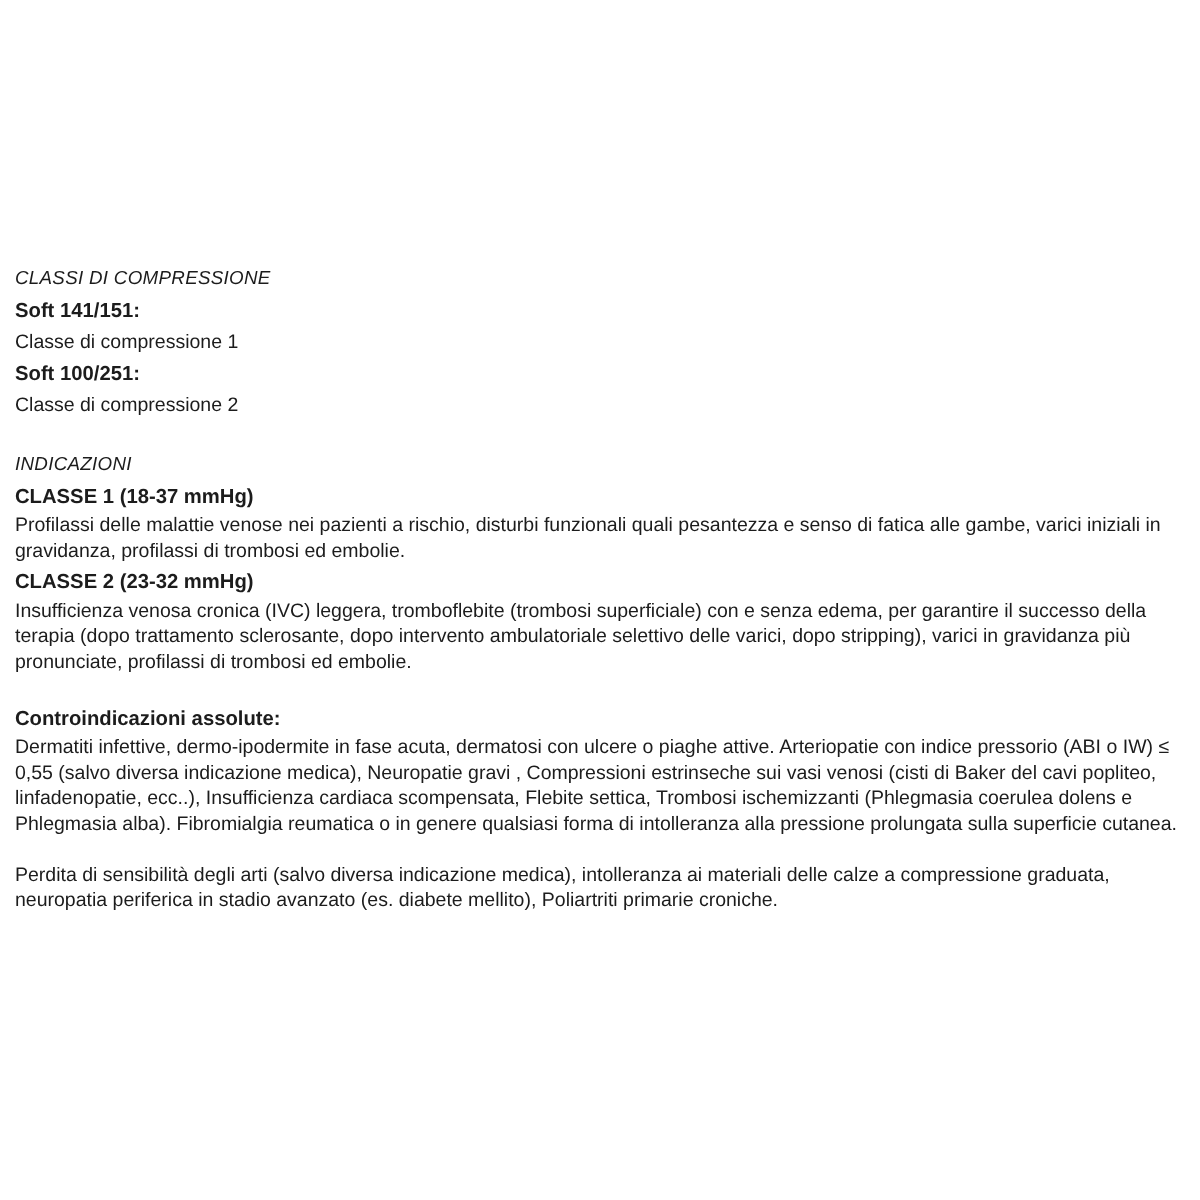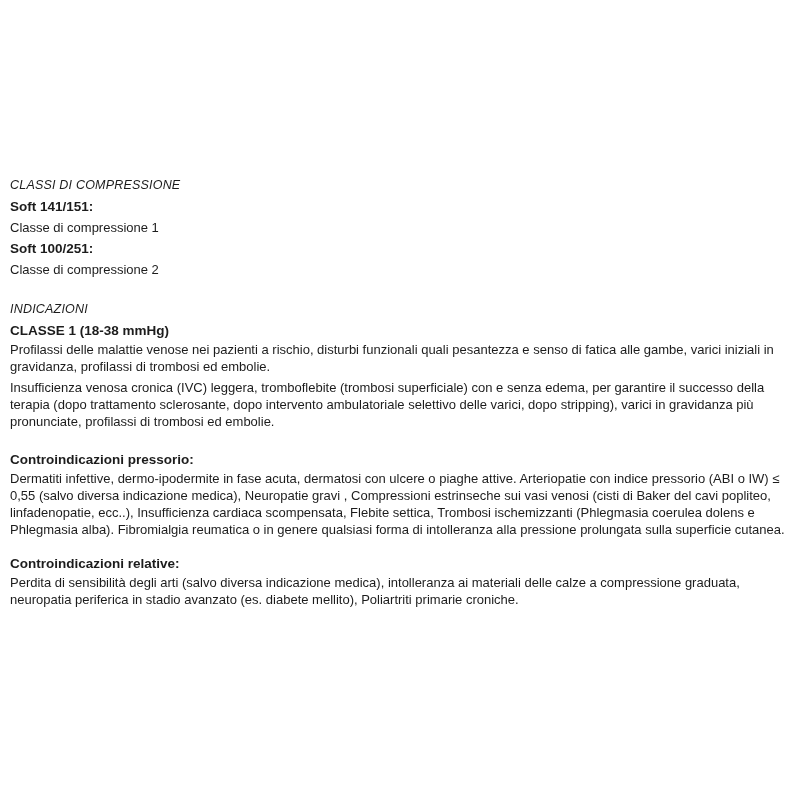--- a/index.html
+++ b/index.html
@@ -68,32 +68,32 @@
     </div>
     <div>
       <h3 class="item-label spaced">Soft 100/251:</h3>
       <p class="item-text">Classe di compressione 2</p>
     </div>
   </section>
 
   <section class="section s2">
     <h2 class="sec-heading">INDICAZIONI</h2>
     <div>
-      <h3 class="item-label">CLASSE 1 (18-38 mmHg)</h3>
+      <h3 class="item-label">CLASSE 1 (18-37 mmHg)</h3>
       <p class="item-text">Profilassi delle malattie venose nei pazienti a rischio, disturbi funzionali quali pesantezza e senso di fatica alle gambe, varici iniziali in gravidanza, profilassi di trombosi ed embolie.</p>
     </div>
     <div>
+      <h3 class="item-label">CLASSE 2 (23-32 mmHg)</h3>
       <p class="item-text">Insufficienza venosa cronica (IVC) leggera, tromboflebite (trombosi superficiale) con e senza edema, per garantire il successo della terapia (dopo trattamento sclerosante, dopo intervento ambulatoriale selettivo delle varici, dopo stripping), varici in gravidanza più pronunciate, profilassi di trombosi ed embolie.</p>
     </div>
   </section>
 
   <section class="section s3">
     <div>
-      <h3 class="item-label">Controindicazioni pressorio:</h3>
+      <h3 class="item-label">Controindicazioni assolute:</h3>
       <p class="item-text para-gap">Dermatiti infettive, dermo-ipodermite in fase acuta, dermatosi con ulcere o piaghe attive. Arteriopatie con indice pressorio (ABI o IW) ≤ 0,55 (salvo diversa indicazione medica), Neuropatie gravi , Compressioni estrinseche sui vasi venosi (cisti di Baker del cavi popliteo, linfadenopatie, ecc..), Insufficienza cardiaca scompensata, Flebite settica, Trombosi ischemizzanti (Phlegmasia coerulea dolens e Phlegmasia alba). Fibromialgia reumatica o in genere qualsiasi forma di intolleranza alla pressione prolungata sulla superficie cutanea.</p>
     </div>
     <div>
-      <h3 class="item-label">Controindicazioni relative:</h3>
       <p class="item-text">Perdita di sensibilità degli arti (salvo diversa indicazione medica), intolleranza ai materiali delle calze a compressione graduata, neuropatia periferica in stadio avanzato (es. diabete mellito), Poliartriti primarie croniche.</p>
     </div>
   </section>
 
 </main>
 
 </body></html>

